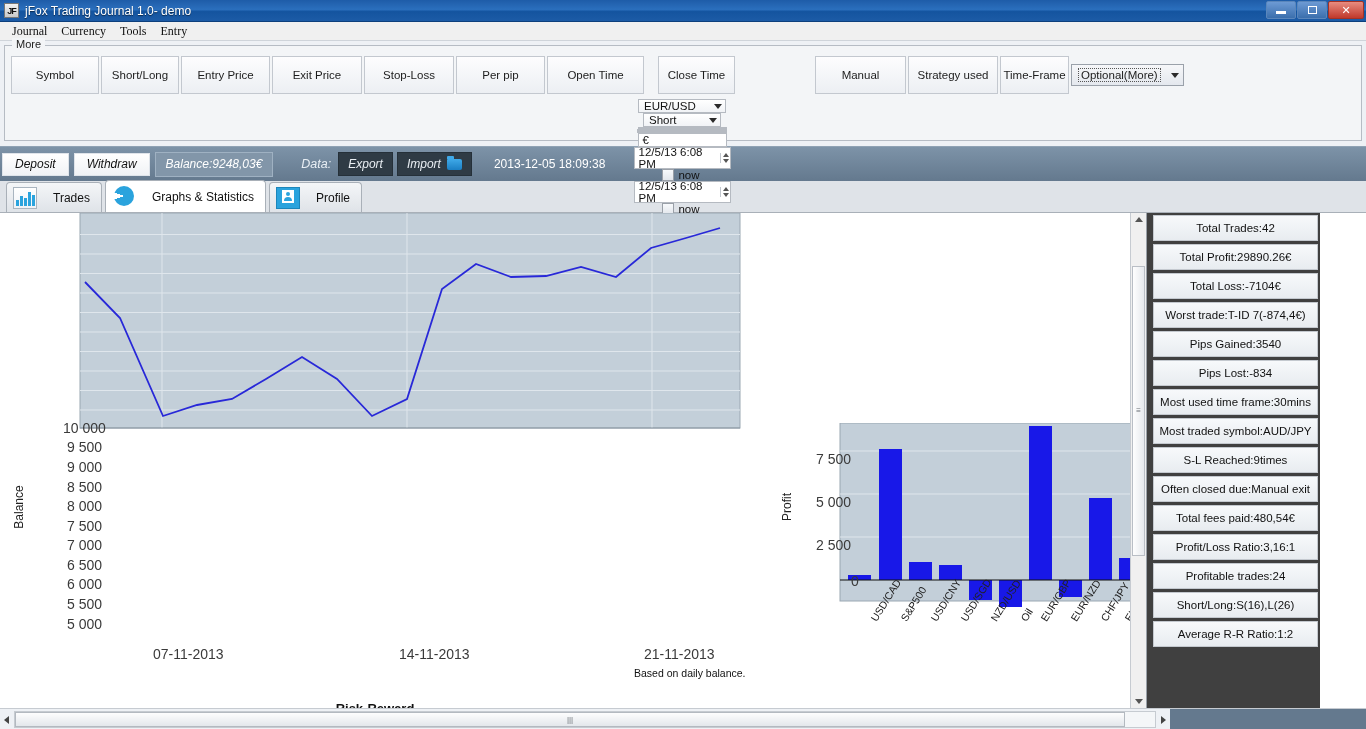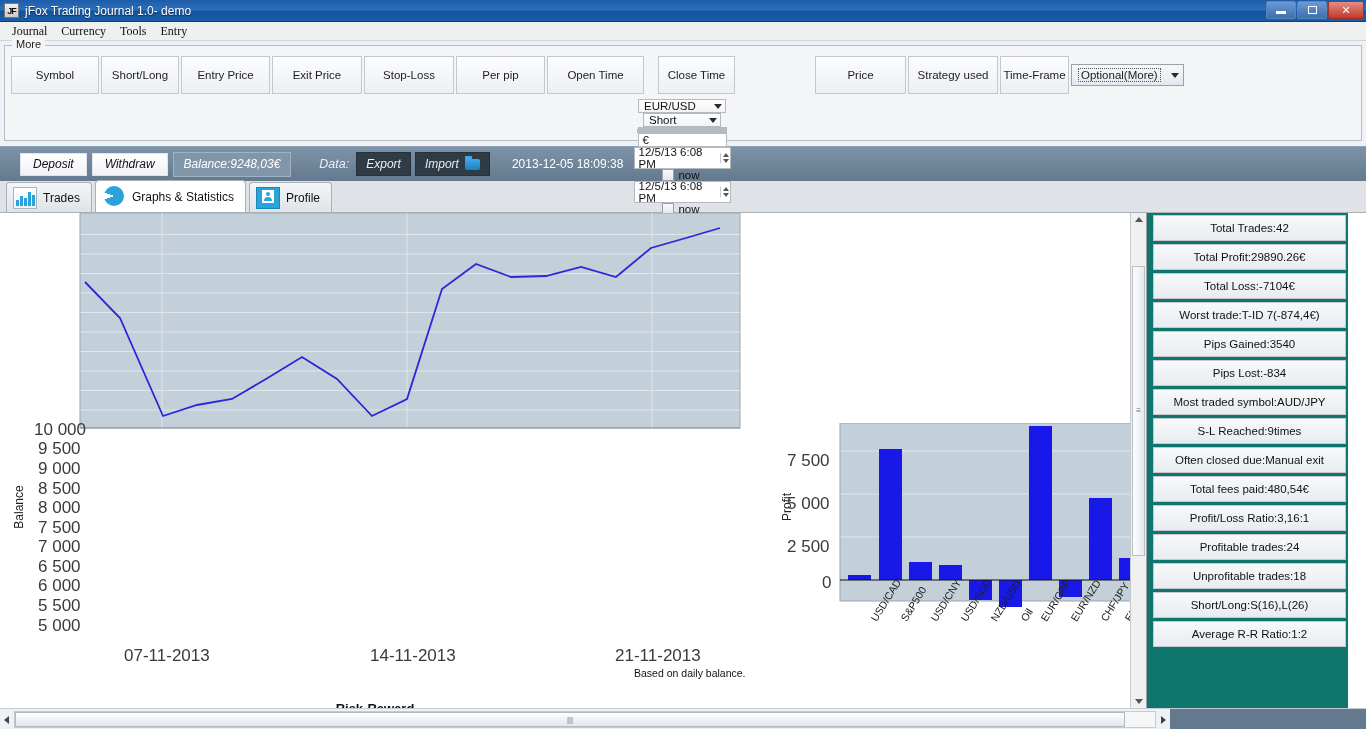--- a/index.html
+++ b/index.html
@@ -129,21 +129,21 @@
     border: 1px solid #9aa1aa;
     align-self: center; height: 22px;
     padding: 0 4px 0 6px; gap: 4px;
   }
   .opt-label { border: 1px dotted #555; padding: 0 2px; font-size: 11.5px; }
 
   
   .toolstrip {
     margin: 5px 0 0 0; height: 35px;
     background: linear-gradient(to bottom, #7d93a8, #64798e);
-    display: flex; align-items: center; padding-left: 20px;
+    display: flex; align-items: center; padding-left: 2px;
     border-top: 1px solid #8fa2b4;
   }
   .tb-btn {
     border: 1px solid #dfe4ea;
     background: linear-gradient(to bottom,#ffffff,#f0f2f5);
     font-size: 12px; font-style: italic; color: #111;
     height: 23px; padding: 0 12px;
     display: flex; align-items: center; justify-content: center;
     margin-right: 5px;
   }
@@ -172,21 +172,21 @@
   }
   .ts-time { color: #ffffff; font-size: 12px; margin-left: 18px; }
 
   
   .tabstrip {
     height: 32px; background: #dfe3e8;
     display: flex; align-items: flex-end; padding-left: 6px;
     border-bottom: 1px solid #a9b0b8;
   }
   .tab {
-    display: flex; align-items: center; gap: 6px;
+    display: flex; align-items: center; gap: 16px;
     height: 30px; padding: 0 11px 0 6px;
     border: 1px solid #a9b0b8; border-bottom: none;
     border-radius: 4px 4px 0 0;
     background: linear-gradient(to bottom,#f4f6f8,#dfe3e8);
     font-size: 12px; color: #111; margin-right: 3px; justify-content: space-between;
   }
   .tab.active { background: #ffffff; height: 32px; }
   .tab-ico {
     width: 24px; height: 22px; border: 1px solid #a9b5c0;
     background: linear-gradient(to bottom,#ffffff,#eef2f6);
@@ -235,42 +235,42 @@
   .sc-arrow-d { border-top: 5px solid #555; margin: 4px 0; }
   .sc-thumb {
     width: 13px; background: linear-gradient(to right,#fefefe,#e6e9ed);
     border: 1px solid #b9bec5;
     display: flex; align-items: center; justify-content: center;
   }
   .sc-grip { font-size: 8px; color: #6a6f76; letter-spacing: 0; line-height: 2px; }
 
   
   .stats {
-    width: 202px; background: #0f766e;
+    width: 174px; background: #404040;
     border-left: 1px solid #9aa1a9;
     display: flex; flex-direction: column;
     padding: 2px 2px 0 6px; overflow: hidden;
   }
   .stat-row {
     background: linear-gradient(to bottom,#f7f9fb,#e8ecf0);
     border: 1px solid #c4c9cf;
     height: 26px; margin-bottom: 3px;
     display: flex; align-items: center; justify-content: center;
     font-size: 11.5px; color: #111; white-space: nowrap;
   }
 
   
   .axis-label-v {
     position: absolute;
     transform: rotate(-90deg);
     transform-origin: center;
     font-size: 12px; color: #222;
     white-space: nowrap;
   }
-  .tick { position: absolute; font-size: 17px; color: #3a3a3a; white-space: nowrap; }
+  .tick { position: absolute; font-size: 14px; color: #3a3a3a; white-space: nowrap; margin-left: 29px; }
   .note { position: absolute; font-size: 10.5px; color: #111; }
   .rr-title {
     position: absolute; font-size: 13px; font-weight: bold; color: #111;
     text-align: center;
   }
   .rot-lbl {
     position: absolute; font-size: 10.5px; color: #222;
     transform: rotate(-58deg); transform-origin: left top; white-space: nowrap;
   }
 
@@ -331,21 +331,21 @@
     <div class="hdr-cell" style="width:88px">Symbol</div>
     <div class="hdr-cell" style="width:78px">Short/Long</div>
     <div class="hdr-cell" style="width:89px">Entry Price</div>
     <div class="hdr-cell" style="width:90px">Exit Price</div>
     <div class="hdr-cell" style="width:90px">Stop-Loss</div>
     <div class="hdr-cell" style="width:89px">Per pip</div>
     <div class="hdr-cell" style="width:97px">Open Time</div>
     <div style="width:12px"></div>
     <div class="hdr-cell" style="width:77px">Close Time</div>
     <div style="width:78px"></div>
-    <div class="hdr-cell" style="width:91px">Price</div>
+    <div class="hdr-cell" style="width:91px">Manual</div>
     <div class="hdr-cell" style="width:90px">Strategy used</div>
     <div class="hdr-cell" style="width:69px">Time-Frame</div>
     <div class="hdr-cell optional">
       <span class="opt-label">Optional(More)</span>
       <span class="caret"></span>
     </div>
   </div>
 
   <div class="fld-row">
     <div class="combo" style="width:88px">
@@ -527,27 +527,27 @@
     </div>
   </div>
 
   <div class="stats">
     <div class="stat-row">Total Trades:42</div>
     <div class="stat-row">Total Profit:29890.26€</div>
     <div class="stat-row">Total Loss:-7104€</div>
     <div class="stat-row">Worst trade:T-ID 7(-874,4€)</div>
     <div class="stat-row">Pips Gained:3540</div>
     <div class="stat-row">Pips Lost:-834</div>
+    <div class="stat-row">Most used time frame:30mins</div>
     <div class="stat-row">Most traded symbol:AUD/JPY</div>
     <div class="stat-row">S-L Reached:9times</div>
     <div class="stat-row">Often closed due:Manual exit</div>
     <div class="stat-row">Total fees paid:480,54€</div>
     <div class="stat-row">Profit/Loss Ratio:3,16:1</div>
     <div class="stat-row">Profitable trades:24</div>
-    <div class="stat-row">Unprofitable trades:18</div>
     <div class="stat-row">Short/Long:S(16),L(26)</div>
     <div class="stat-row">Average R-R Ratio:1:2</div>
   </div>
 </div>
 
 <div class="hscroll-wrap">
   <span class="hs-arrow-l"></span>
   <div class="hs-track">
     <div class="hs-thumb">
       <span class="sc-grip">|||</span>

